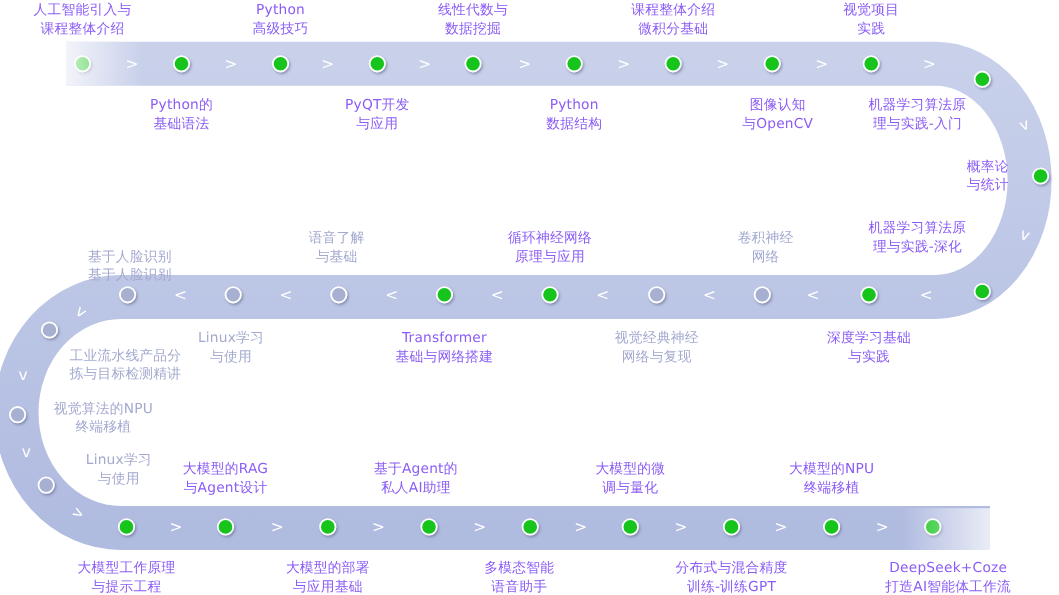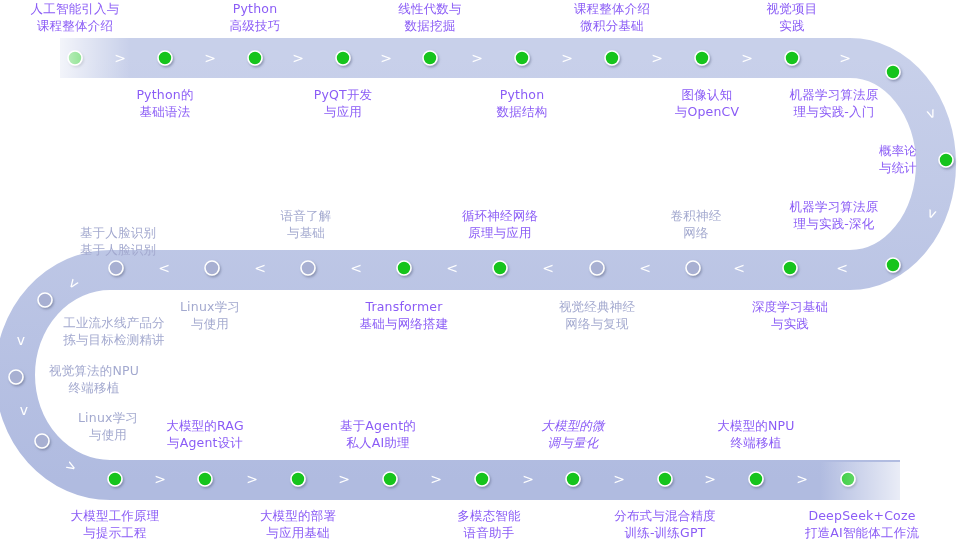--- a/index.html
+++ b/index.html
@@ -208,25 +208,25 @@
         <span>与Agent设计</span>
       </div>
       <div class="label done" style="left: 298px; top: 507px;">
         <span>大模型的部署</span>
         <span>与应用基础</span>
       </div>
       <div class="label done" style="left: 378px; top: 417px;">
         <span>基于Agent的</span>
         <span>私人AI助理</span>
       </div>
-      <div class="label done" style="left: 489px; top: 507px;">
+      <div class="label done" style="left: 472px; top: 507px;">
         <span>多模态智能</span>
         <span>语音助手</span>
       </div>
-      <div class="label done" style="left: 573px; top: 417px; font-style: italic;">
+      <div class="label done" style="left: 573px; top: 417px;">
         <span>大模型的微</span>
         <span>调与量化</span>
       </div>
       <div class="label done" style="left: 665px; top: 507px;">
         <span>分布式与混合精度</span>
         <span>训练-训练GPT</span>
       </div>
       <div class="label done" style="left: 756px; top: 417px;">
         <span>大模型的NPU</span>
         <span>终端移植</span>

